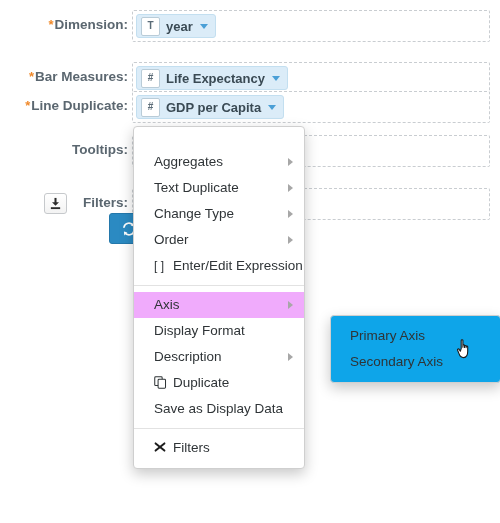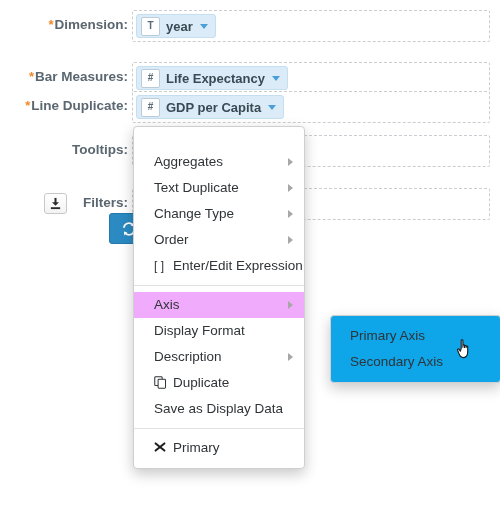--- a/index.html
+++ b/index.html
@@ -332,21 +332,21 @@
     <span>Save as Display Data</span>
   </div>
 
   <div class="menu-sep"></div>
 
   <div class="menu-item">
     <span class="mi-icon">
       <svg width="12" height="12" viewBox="0 0 12 12" style="vertical-align:-1px">
         <path d="M1.6 2.4 L10.4 9.6 M10.4 2.4 L1.6 9.6" stroke="#1d1d1d" stroke-width="2" stroke-linecap="round"></path>
       </svg>
-    </span><span>Primary</span>
+    </span><span>Filters</span>
   </div>
 </div>
 
 <div class="submenu">
   <div class="menu-item">
     <span>Primary Axis</span>
   </div>
   <div class="menu-item">
     <span>Secondary Axis</span>
   </div>

